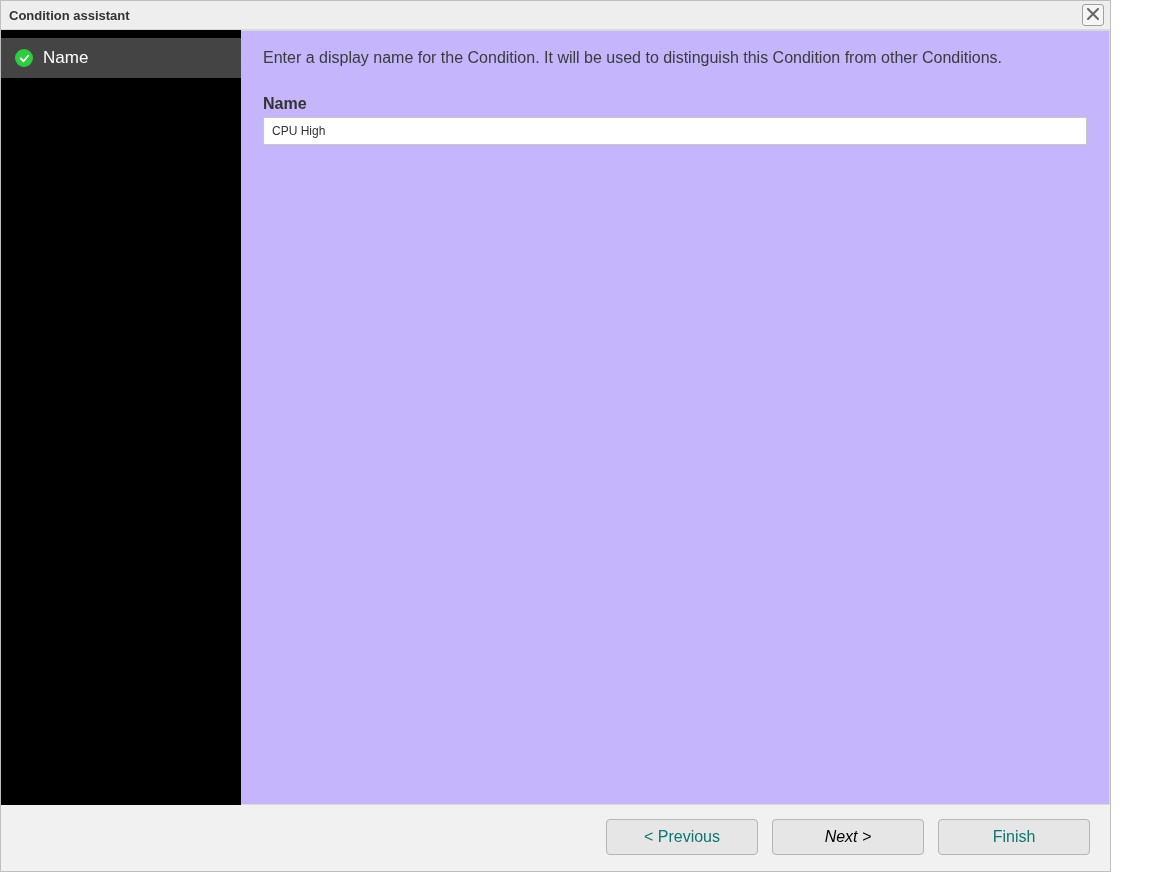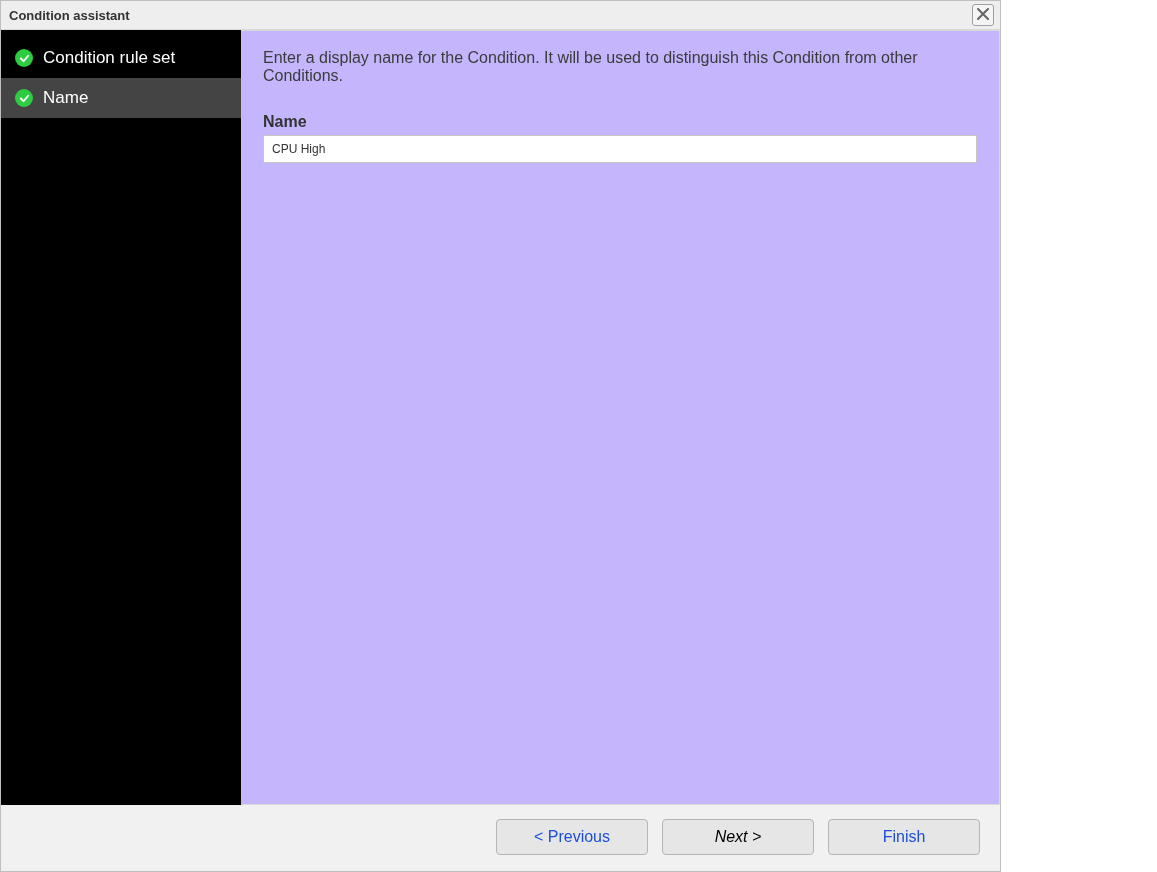--- a/index.html
+++ b/index.html
@@ -6,21 +6,21 @@
     margin: 0;
     padding: 0;
     width: 1157px;
     height: 872px;
     font-family: Arial, Helvetica, sans-serif;
     background: #ffffff;
     overflow: hidden;
   }
   .dialog {
     box-sizing: border-box;
-    width: 1001px;
+    width: 1111px;
     height: 872px;
     border: 1px solid #bfbfbf;
     background: #f1f1f1;
     display: flex;
     flex-direction: column;
   }
   .titlebar {
     display: flex;
     align-items: center;
     justify-content: space-between;
@@ -133,21 +133,21 @@
     gap: 14px;
   }
   .btn {
     min-width: 150px;
     padding: 8px 0;
     font-size: 16px;
     text-align: center;
     border: 1px solid #b5b5b5;
     border-radius: 4px;
     background: #e6e6e6;
-    color: #1d4ed8;
+    color: #0f766e;
     cursor: pointer;
   }
   .btn.disabled {
     color: #000000;
     cursor: default;
     font-style: italic;
   }
 </style>
 </head>
 <body>
@@ -162,28 +162,20 @@
             <path d="M1 1 L11 11 M11 1 L1 11" stroke="#666" stroke-width="2" fill="none" stroke-linecap="round"></path>
           </svg>
       </span>
     </div>
   </div>
 
 
   <div class="body-row">
     <div class="sidebar">
 
-      <div class="sidebar-item">
-        <span class="check-badge">
-          <svg viewBox="0 0 12 12">
-              <path d="M2 6 L5 9 L10 3" stroke="#fff" stroke-width="2" fill="none" stroke-linecap="round" stroke-linejoin="round"></path>
-            </svg>
-        </span>
-        <span>Condition rule set</span>
-      </div>
 
       <div class="sidebar-item active">
         <span class="check-badge">
           <svg viewBox="0 0 12 12">
               <path d="M2 6 L5 9 L10 3" stroke="#fff" stroke-width="2" fill="none" stroke-linecap="round" stroke-linejoin="round"></path>
             </svg>
         </span>
         <span>Name</span>
       </div>
 

